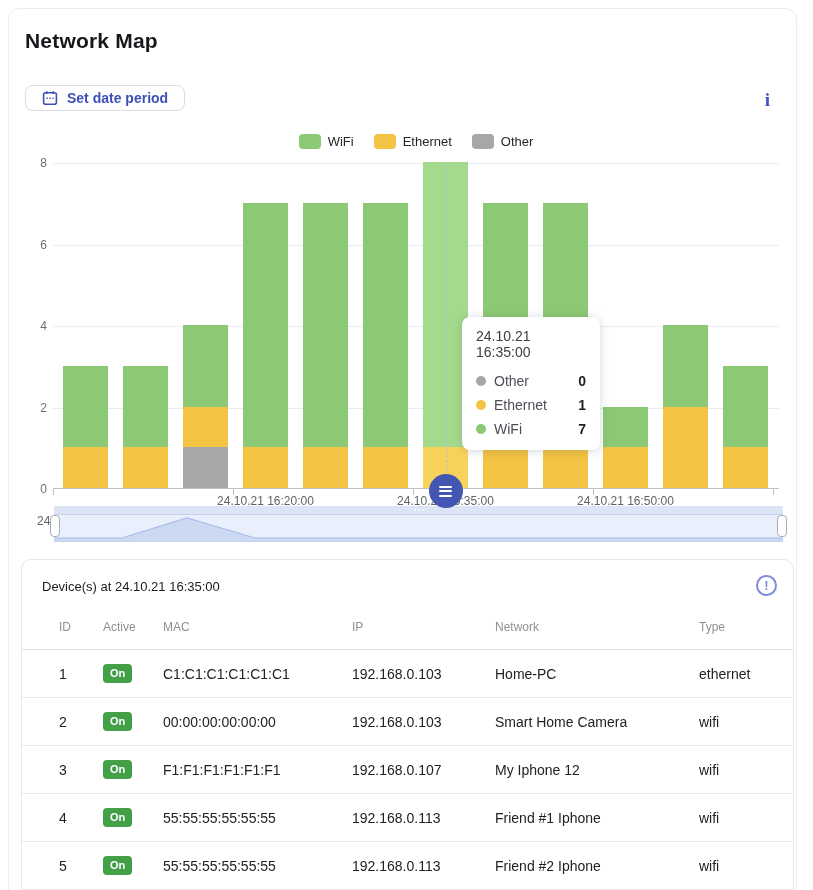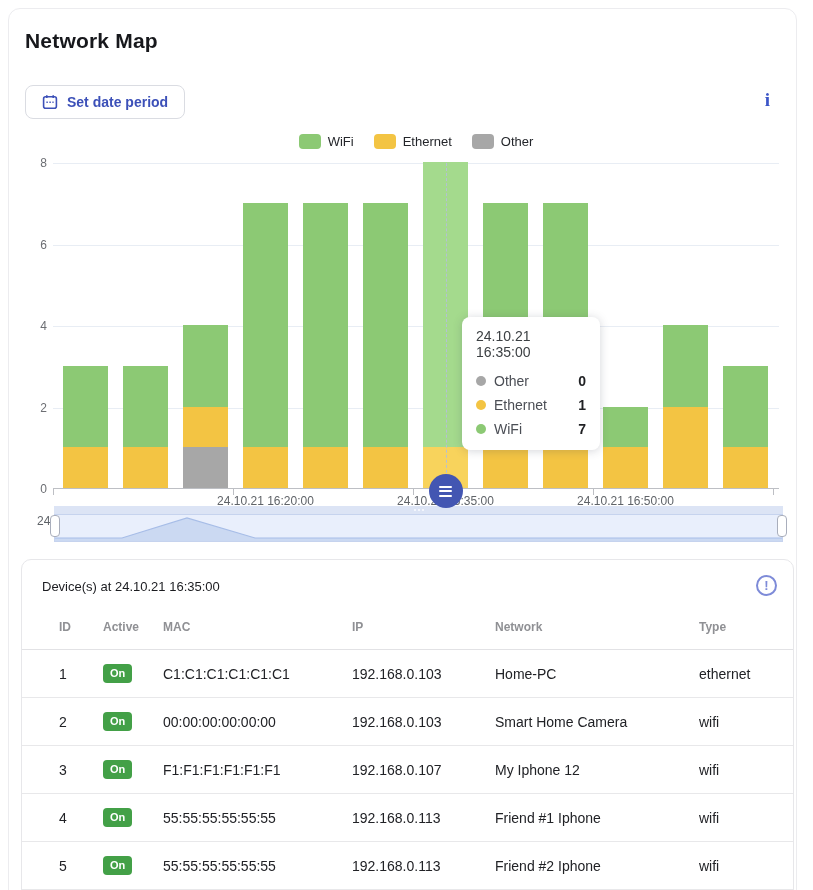--- a/index.html
+++ b/index.html
@@ -3,21 +3,21 @@
 <meta charset="utf-8">
 <style>
   * { margin:0; padding:0; box-sizing:border-box; }
   html,body { background:#fff; }
   body { font-family:"Liberation Sans", sans-serif; color:#1f2023; }
   .page { position:relative; width:813px; height:890px; overflow:hidden; background:#fff; }
   .card { position:absolute; left:8px; top:8px; width:789px; height:930px;
           background:#fff; border:1px solid #ececef; border-radius:12px; }
   .page-title { position:absolute; left:16px; top:20px; font-size:21px; font-weight:700; color:#17181c; letter-spacing:.2px; }
   .toolbar { position:absolute; left:16px; top:76px; display:flex; gap:12px; }
-  .btn { display:inline-flex; align-items:center; gap:9px; height:34px; padding:0 16px;
+  .btn { display:inline-flex; align-items:center; gap:9px; height:26px; padding:0 16px;
          background:#fff; border:1px solid #dadce2; border-radius:8px; cursor:pointer;
          font-size:14px; font-weight:700; font-family:inherit; }
   .btn-blue { color:#3c50b8; }
   .btn-dark { color:#202124; }
   .info-i { position:absolute; right:26px; top:80px; font-family:"Liberation Serif", serif;
             font-weight:700; font-size:19px; color:#3b55c8; cursor:pointer; }
   
   .legend { position:absolute; left:44px; top:125px; width:726px; display:flex; justify-content:center; gap:20px; }
   .legend-item { display:flex; align-items:center; gap:7px; cursor:pointer; }
   .legend-swatch { width:22px; height:15px; border-radius:4px; }
@@ -53,21 +53,21 @@
   
   .panel { position:absolute; left:12px; top:550px; width:773px; height:372px;
            background:#fff; border:1px solid #e7e7ea; border-radius:10px; }
   .panel-heading { position:absolute; left:20px; top:19px; font-size:13px; color:#1b1c20; }
   .alert-icon { position:absolute; right:16px; top:15px; width:21px; height:21px; border:2px solid #7e8bd8;
                 border-radius:50%; color:#7e8bd8; font-size:13px; font-weight:700; line-height:17px;
                 text-align:center; cursor:pointer; }
   .table { position:absolute; left:0; top:44px; width:100%; }
   .trow { display:grid; grid-template-columns:44px 60px 189px 143px 204px 1fr;
           padding-left:37px; padding-right:20px; align-items:center; }
-  .thead { height:46px; border-bottom:1px solid #e2e2e5;font-weight:bold; }
+  .thead { height:46px; border-bottom:1px solid #e2e2e5; }
   .thead .tcell { font-size:12px; color:#8f9094; }
   .tbody-row { height:48px; border-bottom:1px solid #e8e8ea; }
   .tcell { font-size:14px; color:#212226; }
   .badge-on { display:inline-block; background:#43a047; color:#fff; font-size:11px; font-weight:700;
               padding:4px 7px; border-radius:4px; line-height:1; }
   svg { display:block; }
 </style>
 </head>
 <body>
 

